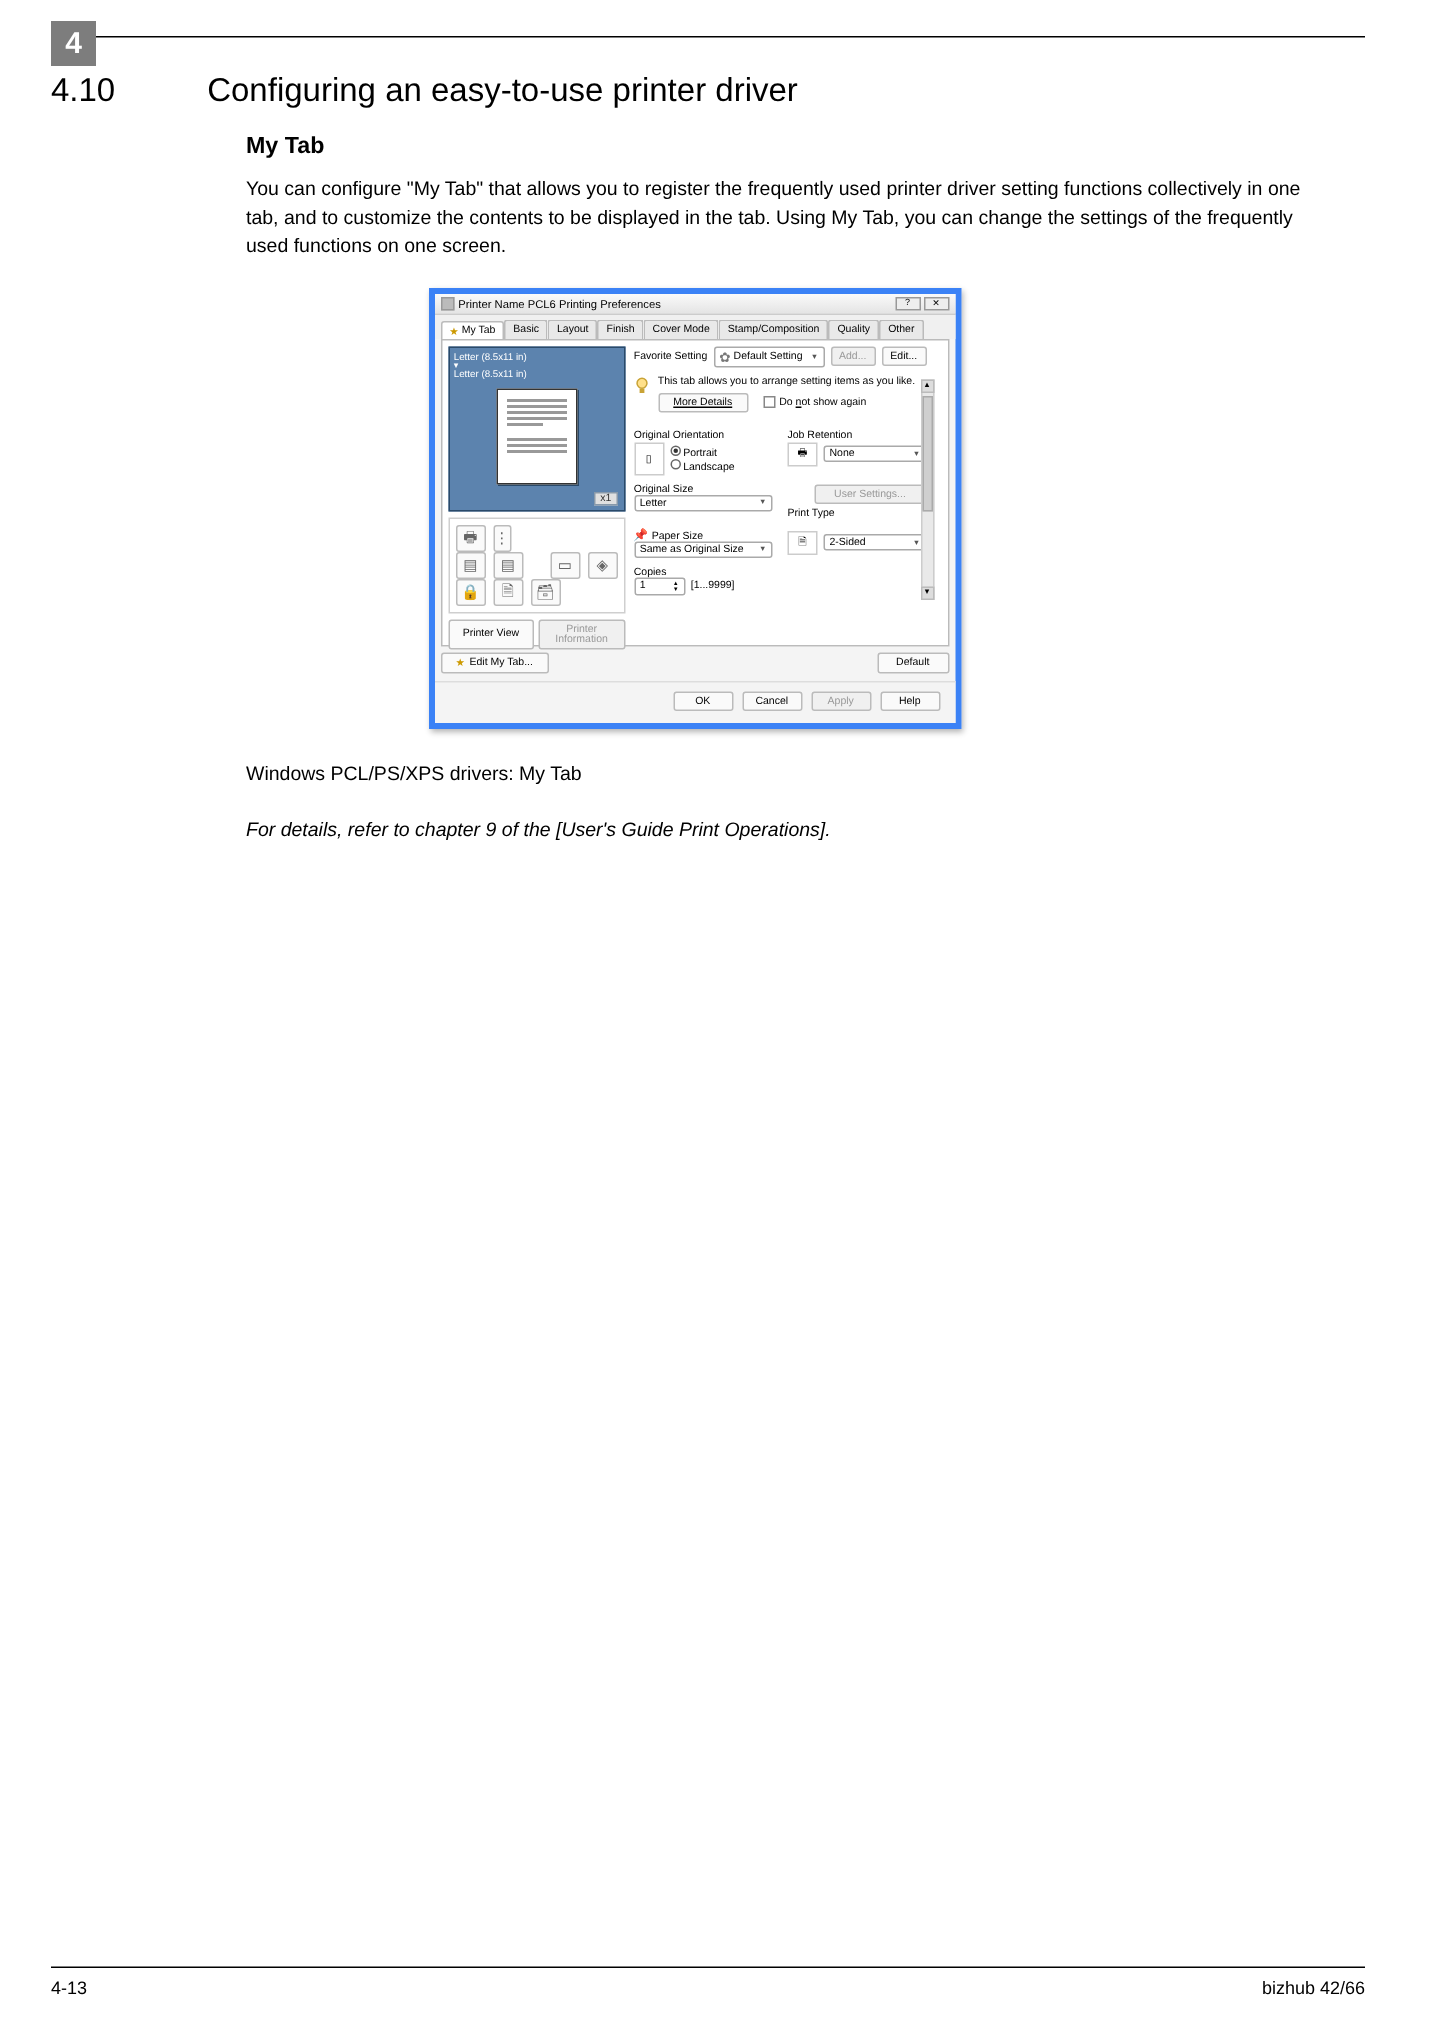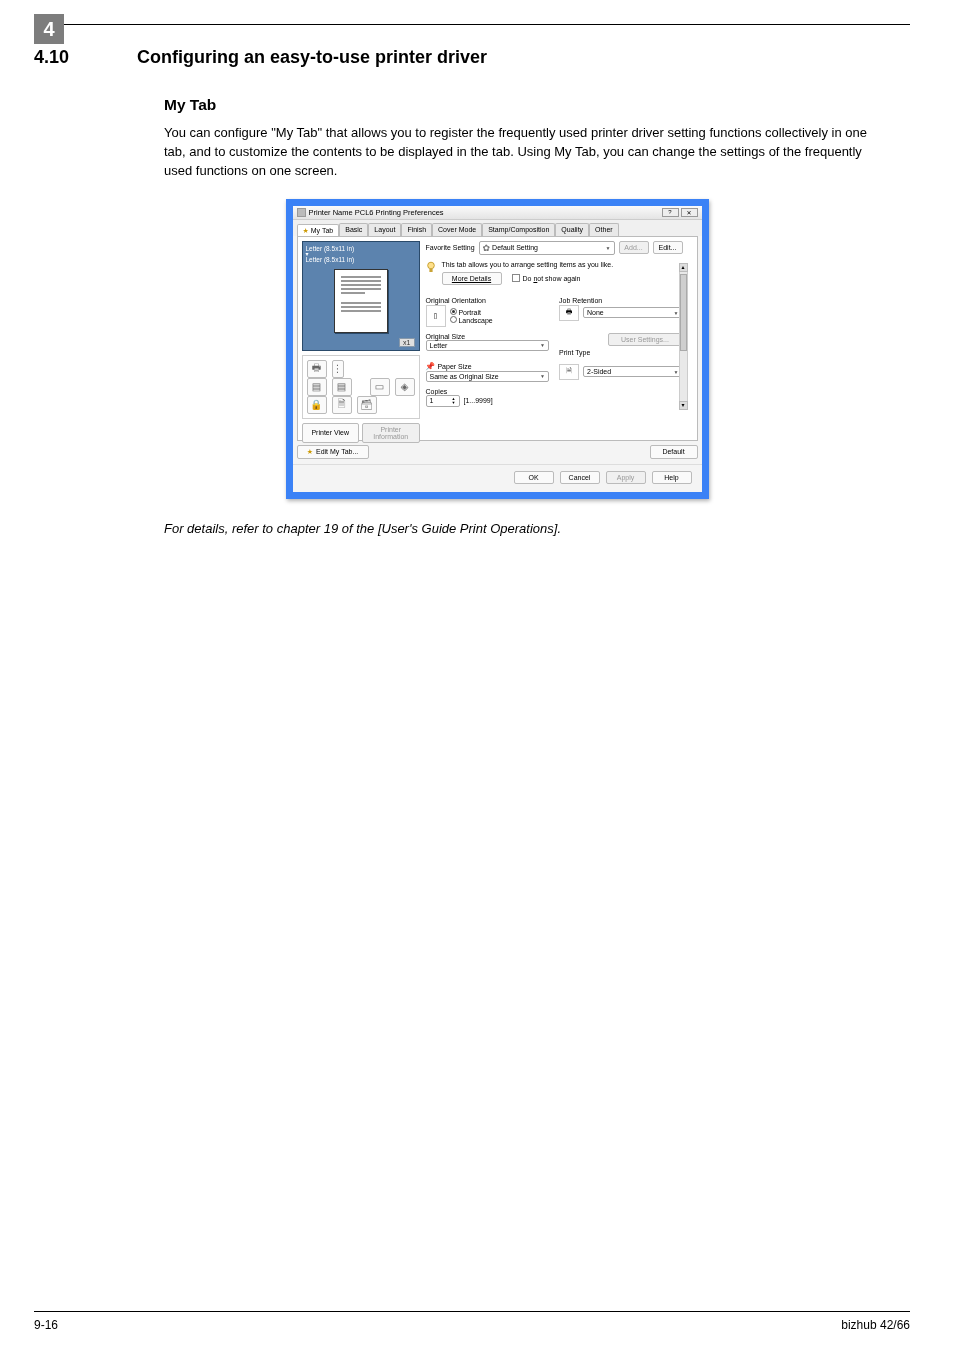--- a/index.html
+++ b/index.html
@@ -36,45 +36,45 @@
     font-weight: bold;
     text-align: right;
     padding-right: 2px;
     padding-top: 6px;
   }
   .header-title .sec { margin-left: 14px; }
   .content {
     padding: 22px 62px 0 34px;
   }
   h1.section {
-    font-size: 18px;
-    font-weight: bold;
-    margin-bottom: 28px;
+    font-size: 22px;
+    font-weight: normal;
+    margin-bottom: 16px;
   }
   h1.section .num { display: inline-block; width: 98px; }
   h2.sub {
     font-size: 15.5px;
     font-weight: bold;
     margin-left: 130px;
     margin-bottom: 10px;
   }
   p.body {
     font-size: 13px;
     line-height: 1.45;
     margin-left: 130px;
     margin-bottom: 18px;
   }
   .screenshot-wrap {
     width: 355px;
     margin: 0 auto 22px auto;
   }
   .dlg {
-    width: 423px;
+    width: 355px;
     font-size: 7.5px;
-    border: 7px solid #3b82f6;
+    border: 4px solid #3b82f6;
     box-shadow: 1px 2px 4px rgba(0,0,0,0.3);
     background: #f4f4f4;
   }
   .dlg-titlebar {
     display: flex;
     align-items: center;
     justify-content: space-between;
     background: linear-gradient(#fafafa,#e4e4e4);
     border-bottom: 1px solid #ccc;
     padding: 2px 4px;
@@ -435,20 +435,21 @@
 
     <div class="dlg-buttons">
       <span class="btn">OK</span>
       <span class="btn">Cancel</span>
       <span class="btn disabled">Apply</span>
       <span class="btn">Help</span>
     </div>
    </div>
   </div>
 
-
-  <p class="ref-text">For details, refer to chapter 19 of the [User's Guide Print Operations].</p>
+  <p class="caption">Windows PCL/PS/XPS drivers: My Tab</p>
+
+  <p class="ref-text">For details, refer to chapter 9 of the [User's Guide Print Operations].</p>
 </div>
 
 <div class="footer">
-  <span>9-16</span>
+  <span>4-13</span>
   <span>bizhub 42/66</span>
 </div>
 
 </body></html>

